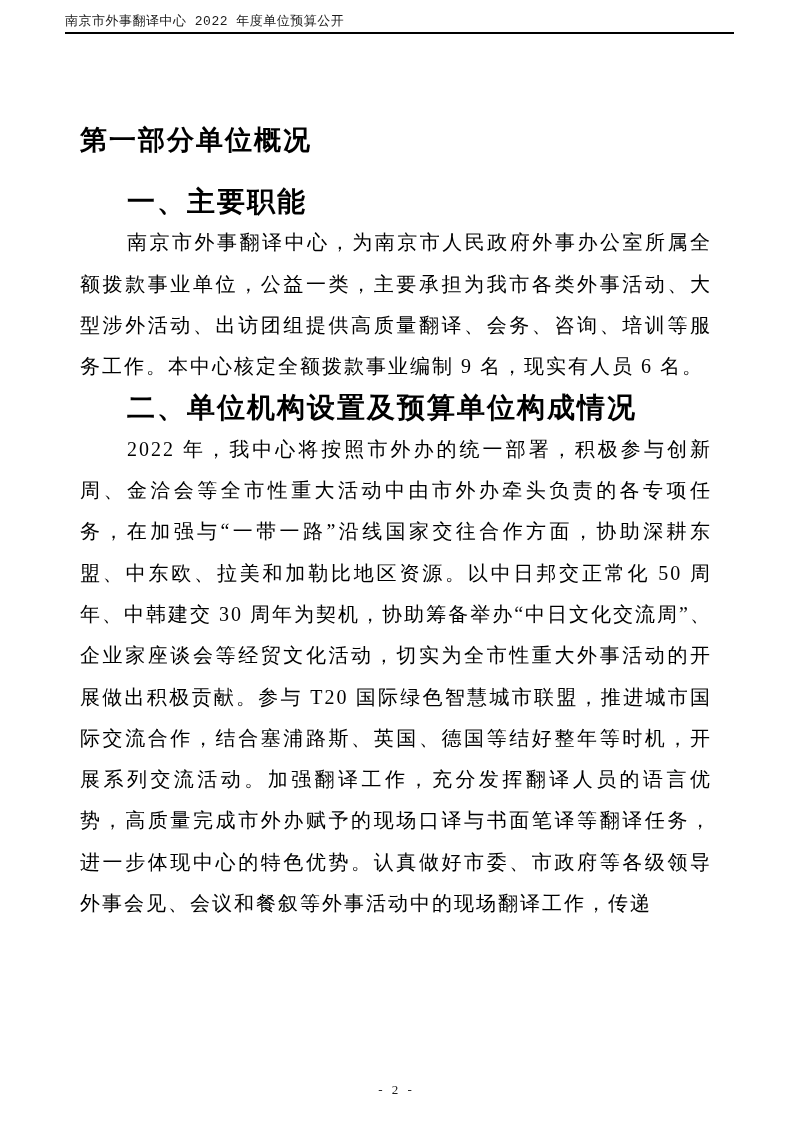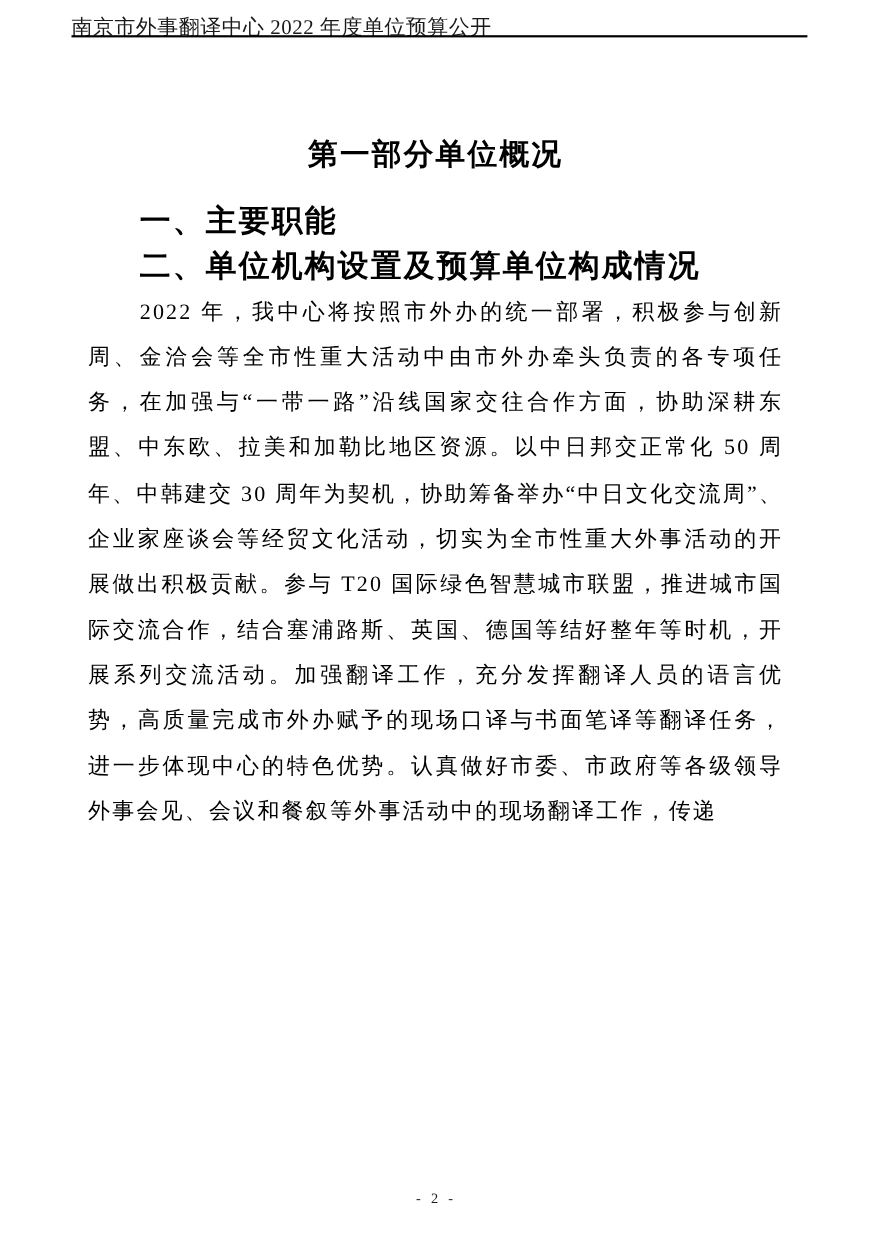--- a/index.html
+++ b/index.html
@@ -13,42 +13,42 @@
     height: 1122px;
     background: #ffffff;
     color: #000000;
     font-family: "Liberation Serif", "DejaVu Serif", serif;
     overflow: hidden;
   }
   .header-text {
     position: absolute;
     left: 65px;
     top: 12px;
-    font-size: 19px;
+    font-size: 13px;
     letter-spacing: 0.5px;
     color: #1a1a1a;
     white-space: nowrap;
+    font-family: Liberation Mono, monospace;
   }
   .header-rule {
     position: absolute;
     left: 65px;
     top: 32px;
     width: 669px;
     height: 0;
     border-top: 2px solid #000000;
   }
   .content {
     position: absolute;
     left: 80px;
     top: 0;
     width: 632px;
   }
   .doc-title {
     margin: 125px 0 0 0;
-    text-align: center;
     font-size: 27px;
     font-weight: bold;
     line-height: 30px;
     letter-spacing: 2px;
   }
   .doc-body {
     margin-top: 26px;
     font-size: 20px;
     line-height: 41.3px;
     letter-spacing: 2px;
@@ -87,20 +87,21 @@
   <div class="header-rule"></div>
 
   <div class="content">
 
     <h1 class="doc-title">第一部分单位概况</h1>
 
     <div class="doc-body">
 
       <h2>一、主要职能</h2>
 
+      <p>南京市外事翻译中心，为南京市人民政府外事办公室所属全额拨款事业单位，公益一类，主要承担为我市各类外事活动、大型涉外活动、出访团组提供高质量翻译、会务、咨询、培训等服务工作。本中心核定全额拨款事业编制 9 名，现实有人员 6 名。</p>
 
       <h2>二、单位机构设置及预算单位构成情况</h2>
 
 
 
       <p>2022 年，我中心将按照市外办的统一部署，积极参与创新周、金洽会等全市性重大活动中由市外办牵头负责的各专项任务，在加强与“一带一路”沿线国家交往合作方面，协助深耕东盟、中东欧、拉美和加勒比地区资源。以中日邦交正常化 50 周年、中韩建交 30 周年为契机，协助筹备举办“中日文化交流周”、企业家座谈会等经贸文化活动，切实为全市性重大外事活动的开展做出积极贡献。参与 T20 国际绿色智慧城市联盟，推进城市国际交流合作，结合塞浦路斯、英国、德国等结好整年等时机，开展系列交流活动。加强翻译工作，充分发挥翻译人员的语言优势，高质量完成市外办赋予的现场口译与书面笔译等翻译任务，进一步体现中心的特色优势。认真做好市委、市政府等各级领导外事会见、会议和餐叙等外事活动中的现场翻译工作，传递</p>
 
     </div>
   </div>
 

